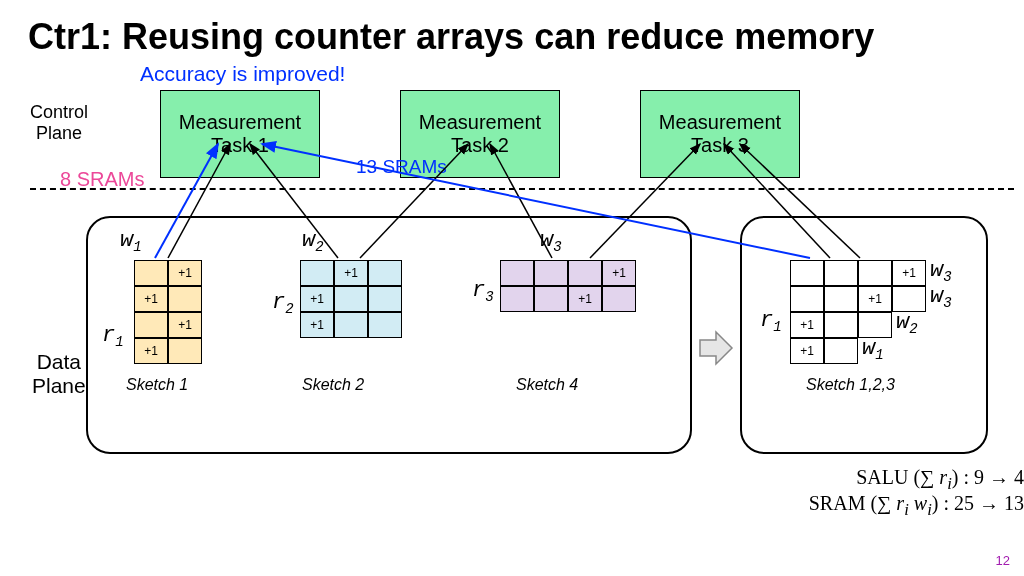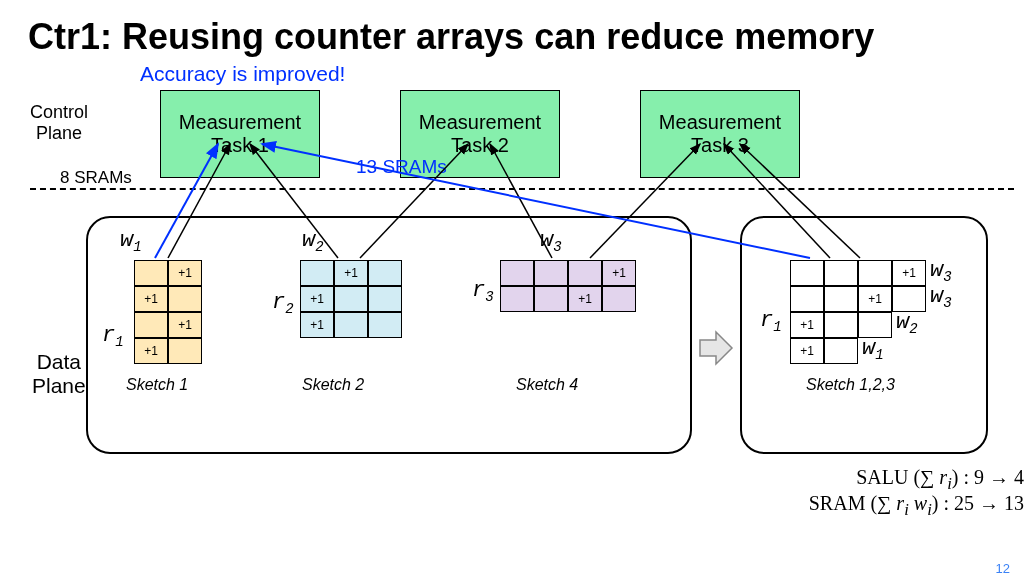--- a/index.html
+++ b/index.html
@@ -5,41 +5,41 @@
   * { box-sizing: border-box; margin: 0; padding: 0; }
   body { font-family: Arial, Helvetica, sans-serif; width: 1024px; height: 576px; position: relative; background: #fff; color: #000; }
   .title { position: absolute; top: 16px; left: 28px; font-size: 36px; font-weight: 700; }
   .accuracy { position: absolute; top: 62px; left: 140px; font-size: 21px; color: #0030ff; text-align: right; }
   .ctrl-label { position: absolute; top: 95px; left: 30px; font-size: 18px; text-align: center; line-height: 1.15; margin-top: 7px; }
   .data-label { position: absolute; top: 350px; left: 32px; font-size: 21px; text-align: center; line-height: 1.15; }
   .task { position: absolute; border: 1px solid #000; padding: 20px 10px; text-align: center; font-size: 20px; line-height: 1.15; background:#86efac; }
   .task1 { top: 90px; left: 160px; width: 160px; }
   .task2 { top: 90px; left: 400px; width: 160px; }
   .task3 { top: 90px; left: 640px; width: 160px; }
-  .sram-a { position: absolute; top: 168px; left: 60px; color: #000000; font-size: 17px; }
+  .sram-a { position: absolute; top: 168px; left: 60px; color: #ec4899; font-size: 20px; }
   .sram-b { position: absolute; top: 156px; left: 356px; color: #0030ff; font-size: 19px; }
   .dash { position: absolute; top: 188px; left: 30px; right: 10px; border-top: 2px dashed #000; }
   .panel { position: absolute; border: 2px solid #000; border-radius: 24px; }
   .panel-left { top: 216px; left: 86px; width: 606px; height: 238px; }
   .panel-right { top: 216px; left: 740px; width: 248px; height: 238px; }
   .bigarrow { position: absolute; top: 330px; left: 698px; width: 36px; height: 36px; }
   .bigarrow svg { width: 100%; height: 100%; }
   .wlabel, .rlabel, .wside { position: absolute; font-family: Liberation Mono, monospace; font-style: italic; font-size: 22px; }
   .wlabel sub, .rlabel sub, .wside sub { font-size: 14px; font-style: italic; }
   .grid { position: absolute; display: grid; }
   .cell { border: 1px solid #000; width: 34px; height: 26px; font-size: 12px; display:flex; align-items:center; justify-content:center; }
   .plus { font-size: 12px; }
   .y { background: #ffe9b8; }
   .b { background: #d2ecf4; }
   .p { background: #e2d4ed; }
   .w { background: #fff; }
   .sketchlbl { position: absolute; font-size: 16px; font-style: italic; }
   .formula { position: absolute; left: 0; right: 0; text-align: right; font-family: 'Cambria Math','STIX','Times New Roman',serif; font-size: 20px; }
   .formula .it { font-style: italic; }
-  .pagenum { position: absolute; bottom: 0; right: 14px; font-size: 13px; color:#3b82f6; }
+  .pagenum { position: absolute; bottom: 8px; right: 14px; font-size: 13px; color:#a21caf; }
   svg.arrows { position: absolute; top: 0; left: 0; width: 1024px; height: 576px; pointer-events: none; }
 </style>
 </head>
 <body>
 
 <div class="title">Ctr1: Reusing counter arrays can reduce memory</div>
 <div class="accuracy">Accuracy is improved!</div>
 
 <div class="ctrl-label"><span style="white-space:pre-line">Control
 Plane</span></div>

